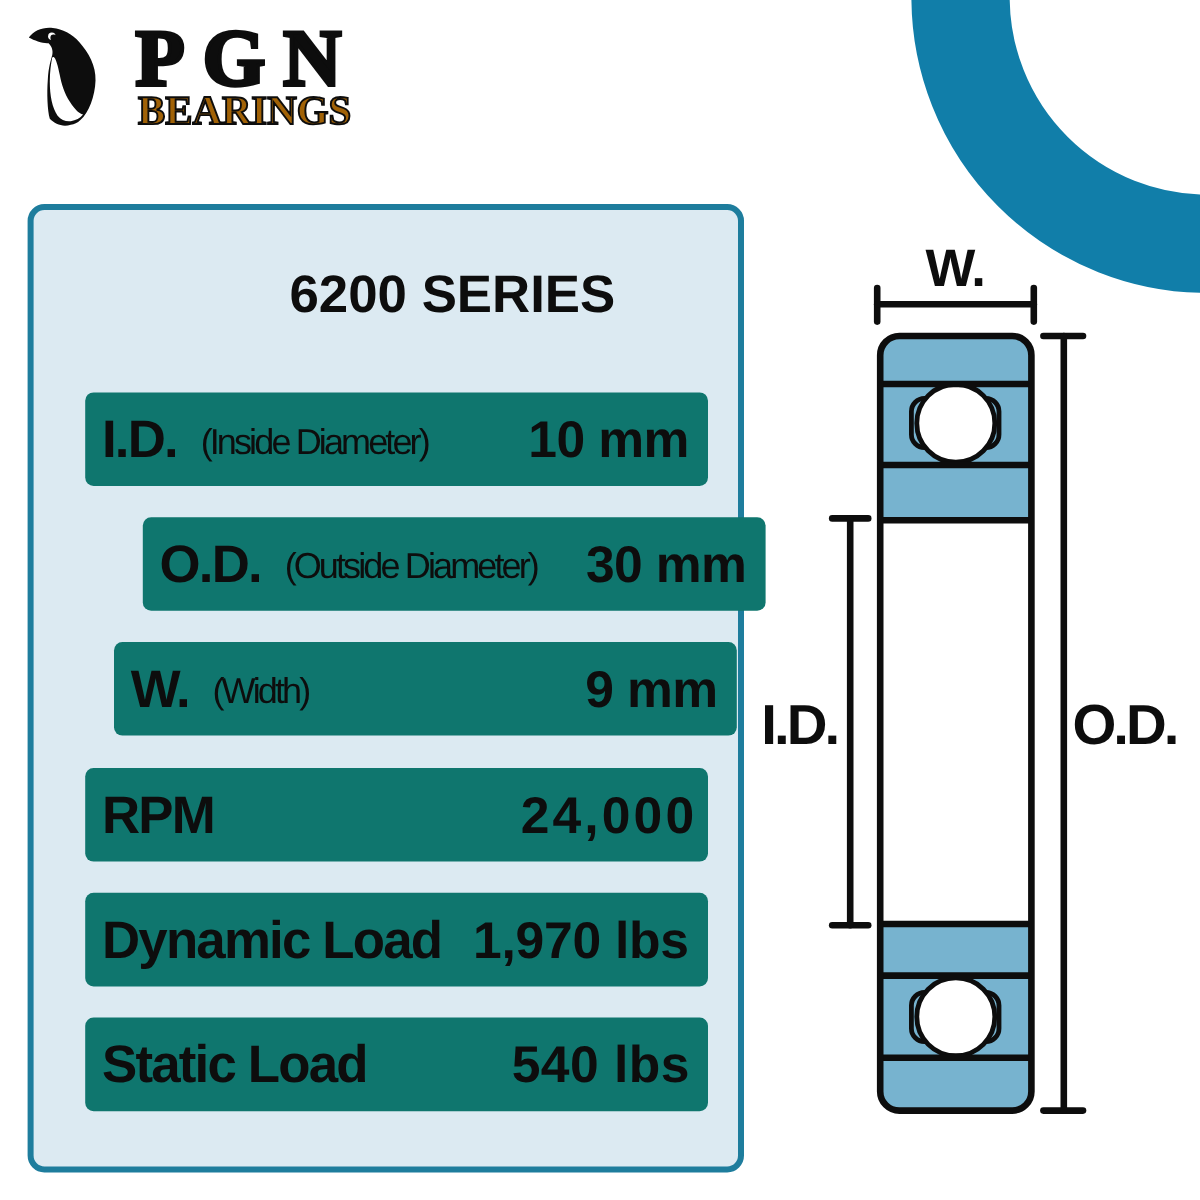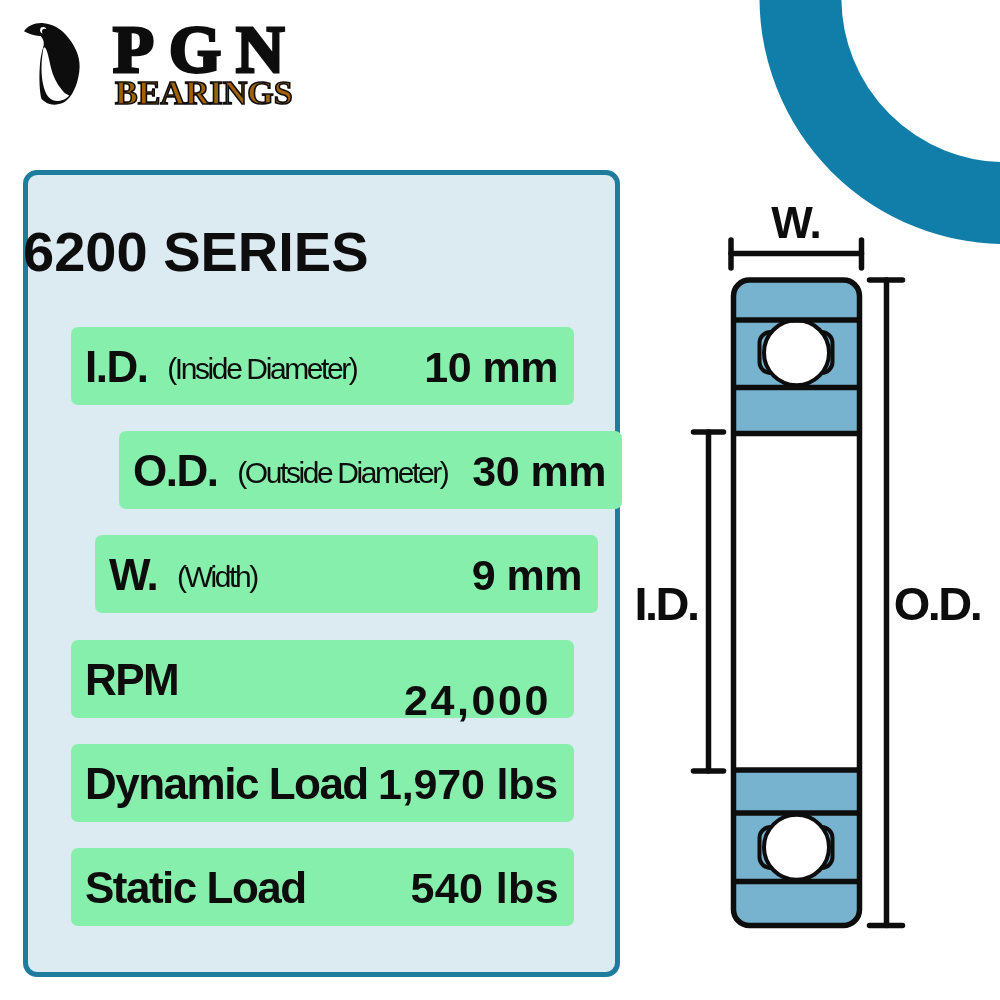--- a/index.html
+++ b/index.html
@@ -1,20 +1,20 @@
 <!DOCTYPE html>
 <html><head>
 <meta charset="utf-8">
 <style>
   html,body{margin:0;padding:0;}
   body{width:1000px;height:1000px;overflow:hidden;background:#ffffff;
        font-family:"Liberation Sans",sans-serif;}
   .abs{position:absolute;}
   #stage{position:relative;width:1000px;height:1000px;}
-  .row{position:absolute;left:71px;width:503px;height:78px;background:#86efac;border-radius:7px;}
+  .row{position:absolute;left:71px;width:503px;height:78px;background:#0f766e;border-radius:7px;padding-left:16px;}
   .lab{position:absolute;left:14px;top:18px;font-weight:bold;font-size:44px;color:#0d0d0d;line-height:1;letter-spacing:-1.5px;white-space:nowrap;}
   .sub{font-weight:normal;font-size:30px;letter-spacing:-2.4px;margin-left:9px;vertical-align:3px;}
   .val{position:absolute;right:16px;top:19px;font-weight:bold;font-size:43px;color:#0d0d0d;line-height:1;letter-spacing:-0.5px;white-space:nowrap;}
 </style>
 </head>
 <body>
 <div id="stage">
 
   <svg class="abs" style="left:0;top:0;" width="1000" height="1000" viewBox="0 0 1000 1000">
 
@@ -92,37 +92,37 @@
              C 23.2,25.4 22.2,25.2 21.5,26 Z" fill="#ffffff"></path>
     <circle cx="21.2" cy="8.2" r="3.1" fill="#ffffff"></circle>
     <circle cx="22.7" cy="9.5" r="2.7" fill="#0d0d0d"></circle>
   </svg>
   <div class="abs" style="left:113px;top:0;width:300px;">
     <div style="font-family:'Liberation Serif',serif;font-weight:bold;font-size:67px;line-height:1;letter-spacing:15px;-webkit-text-stroke:3.2px #0d0d0d;color:#0d0d0d;position:absolute;top:16px;left:0;">PGN</div>
     <div style="font-family:'Liberation Serif',serif;font-weight:bold;font-size:34px;line-height:1;letter-spacing:0px;-webkit-text-stroke:1.6px #0d0d0d;color:#a16207;position:absolute;top:75.5px;left:2px;">BEARINGS</div>
   </div>
 
   <div class="abs" style="left:23px;top:169.5px;width:597px;height:807px;background:#dceaf2;border:5.5px solid #1e7d9d;border-radius:14px;box-sizing:border-box;"></div>
-  <div class="abs" style="left:23px;top:223.5px;width:708px;font-weight:bold;font-size:56px;color:#0d0d0d;line-height:1;letter-spacing:0px;">6200 SERIES</div>
+  <div class="abs" style="left:23px;top:223.5px;width:708px;text-align:center;font-weight:bold;font-size:44px;color:#0d0d0d;line-height:1;letter-spacing:0px;">6200 SERIES</div>
 
   <div class="row" style="top:327px;">
     <div class="lab">I.D. <span class="sub">(Inside Diameter)</span></div>
     <div class="val">10 mm</div>
   </div>
   <div class="row" style="top:431.2px;margin-left:48px;">
     <div class="lab">O.D. <span class="sub">(Outside Diameter)</span></div>
     <div class="val">30 mm</div>
   </div>
   <div class="row" style="top:535.4px;margin-left:24px;">
     <div class="lab">W. <span class="sub">(Width)</span></div>
     <div class="val">9 mm</div>
   </div>
   <div class="row" style="top:639.6px;">
     <div class="lab">RPM</div>
-    <div class="val" style="letter-spacing:2.6px;right:23px;margin-top:20px;">24,000</div>
+    <div class="val" style="letter-spacing:2.6px;right:9px;">24,000</div>
   </div>
   <div class="row" style="top:743.8px;">
     <div class="lab">Dynamic Load</div>
     <div class="val" style="letter-spacing:-0.2px;">1,970 lbs</div>
   </div>
   <div class="row" style="top:848px;">
     <div class="lab">Static Load</div>
     <div class="val" style="letter-spacing:0.4px;right:15px;">540 lbs</div>
   </div>
 </div>

